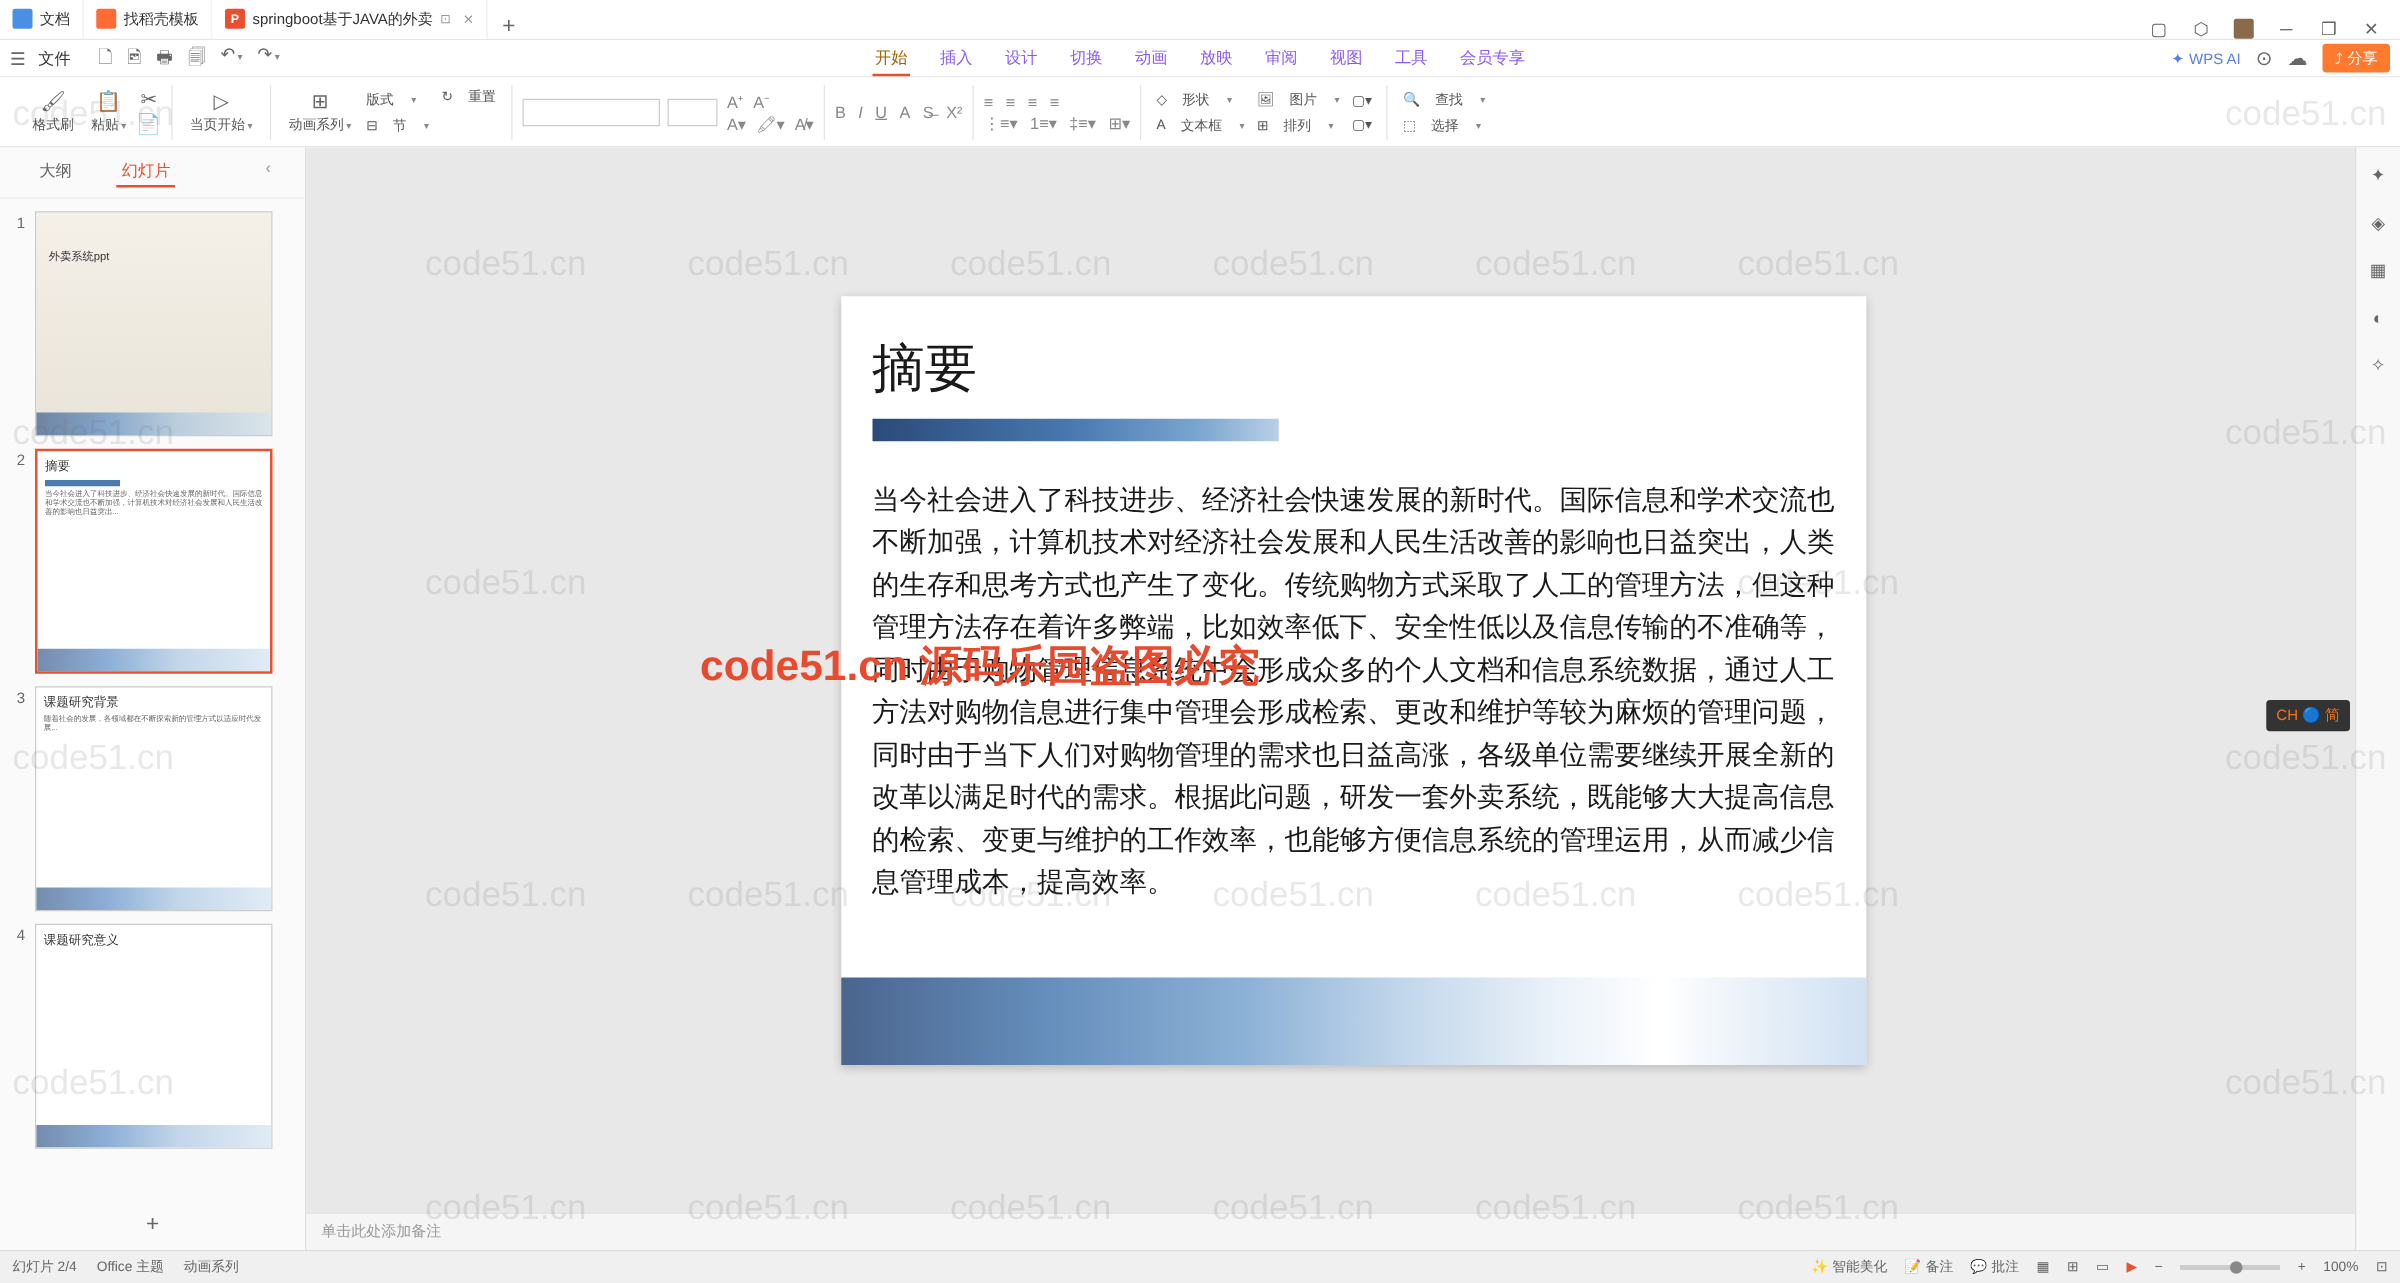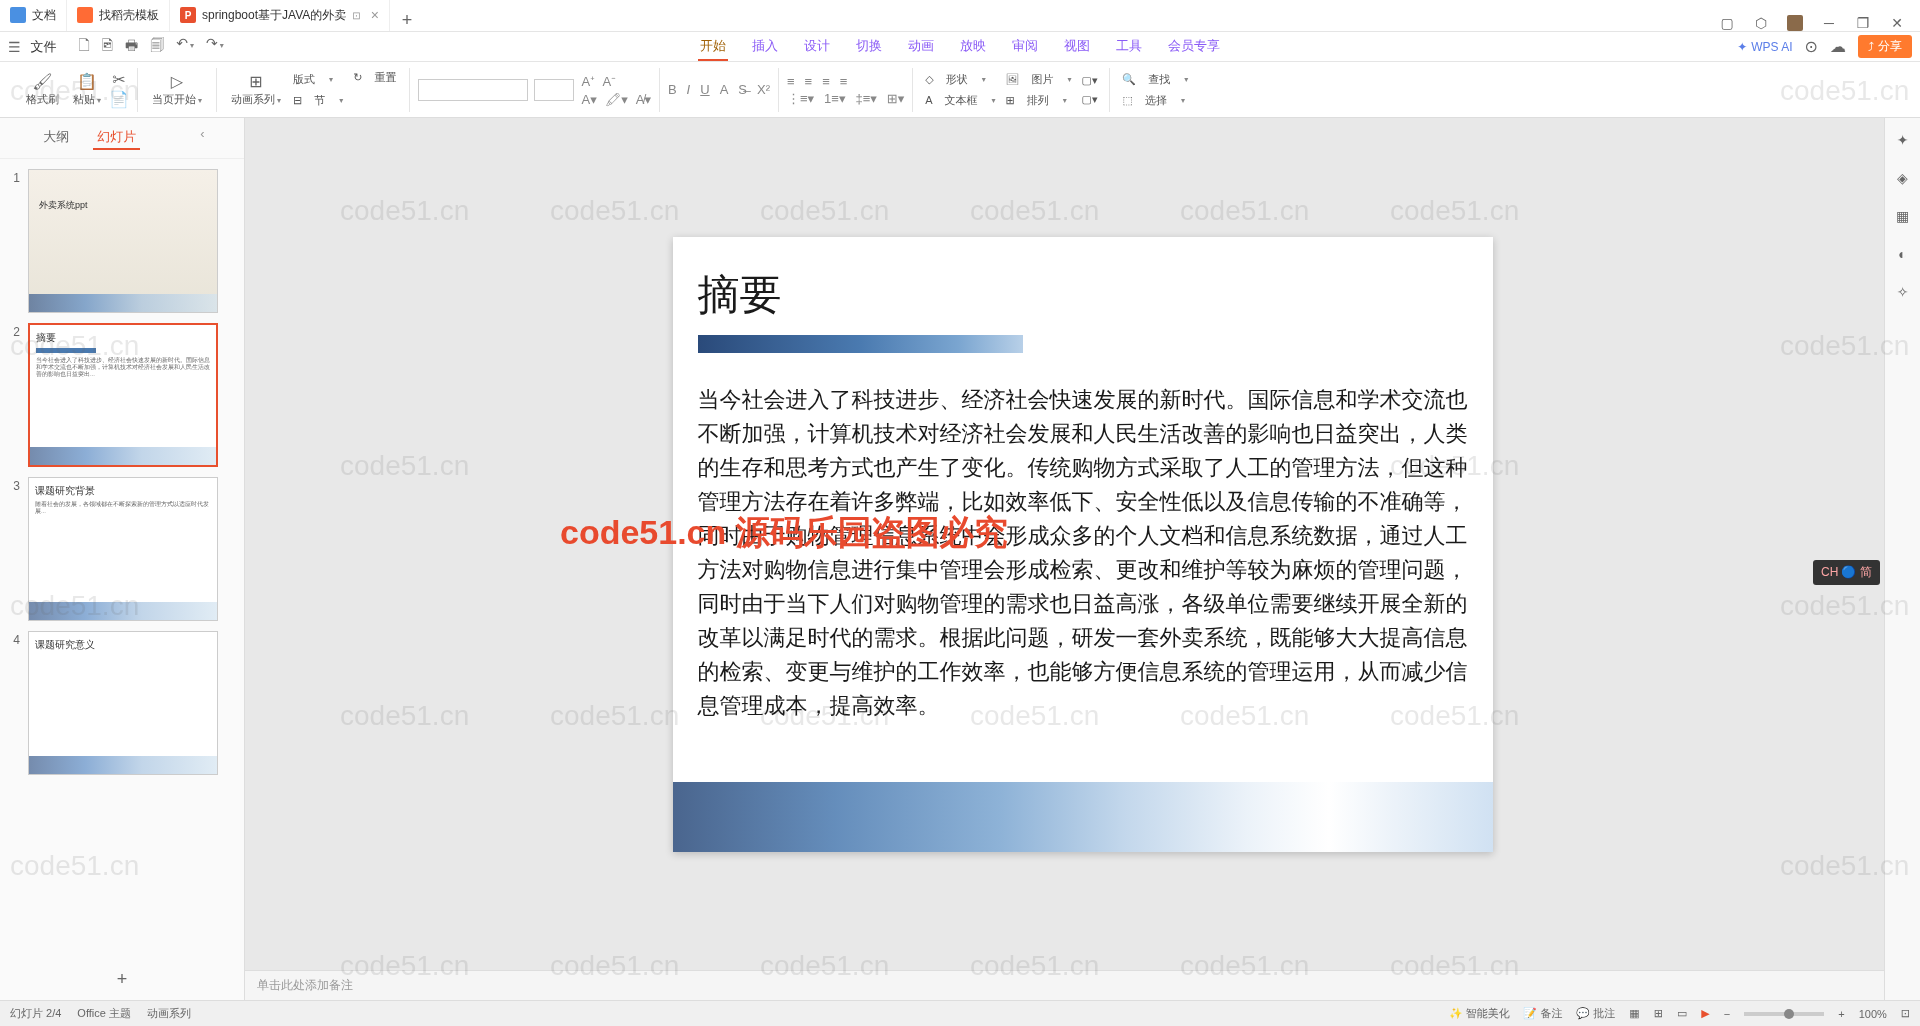--- a/index.html
+++ b/index.html
@@ -29,47 +29,47 @@
 .share-btn{background:#ff7a2e;color:#fff;padding:3px 10px;border-radius:3px;font-size:12px;display:flex;align-items:center;gap:4px}
 .toolbar{height:56px;background:#fff;display:flex;align-items:center;padding:0 12px;border-bottom:1px solid #ddd}
 .tool-group{display:flex;align-items:center;gap:2px;padding:0 8px;border-right:1px solid #e5e5e5;height:44px}
 .tool-btn{display:flex;flex-direction:column;align-items:center;justify-content:center;padding:2px 6px;cursor:pointer;font-size:11px;color:#555;gap:2px;min-width:32px}
 .tool-btn-icon{width:20px;height:18px;display:flex;align-items:center;justify-content:center;color:#666;font-size:16px}
 .tool-btn-row{display:flex;align-items:center;gap:12px;font-size:11px;color:#555;padding:2px 4px}
 .tool-col{display:flex;flex-direction:column;gap:2px}
 .dropdown-arrow{font-size:8px;color:#888;margin-left:2px}
 .main{display:flex;height:calc(100% - 118px - 26px);background:#fff}
 .sidebar{width:245px;background:#fafafa;border-right:1px solid #ddd;display:flex;flex-direction:column}
-.sidebar-tabs{display:flex;justify-content:center;gap:20px;padding:8px 0;font-size:13px;border-bottom:1px solid #eee}
+.sidebar-tabs{display:flex;justify-content:center;gap:32px;padding:8px 0;font-size:13px;border-bottom:1px solid #eee}
 .sidebar-tab{color:#666;cursor:pointer;padding:2px 4px}
 .sidebar-tab.active{color:#e8502e;border-bottom:2px solid #e8502e}
 .thumbs{flex:1;overflow-y:auto;padding:10px 8px}
 .thumb-item{display:flex;gap:8px;margin-bottom:10px}
 .thumb-num{font-size:12px;color:#666;width:12px;text-align:right;padding-top:2px}
-.thumb{width:190px;height:144px;background:#fff;border:1px solid #ccc;cursor:pointer;position:relative;overflow:hidden;padding:6px;font-size:7px;color:#666;line-height:1.3}
+.thumb{width:190px;height:180px;background:#fff;border:1px solid #ccc;cursor:pointer;position:relative;overflow:hidden;padding:6px;font-size:7px;color:#666;line-height:1.3}
 .thumb.active{border:2px solid #e8502e}
 .thumb-title{font-size:10px;color:#333;font-weight:500;margin-bottom:4px}
 .thumb-decor{position:absolute;bottom:0;left:0;right:0;height:18px;background:linear-gradient(90deg,#3a5a8a 0%,#5b8bc4 30%,#a8c4e0 60%,#d4e4f0 100%);opacity:0.7}
 .add-slide{text-align:center;padding:10px;color:#666;font-size:18px;cursor:pointer}
 .canvas-area{flex:1;background:#e8e8e8;position:relative;display:flex;flex-direction:column}
 .slide-canvas{flex:1;display:flex;align-items:center;justify-content:center;overflow:auto;position:relative}
 .slide{width:820px;height:615px;background:#fff;box-shadow:0 2px 8px rgba(0,0,0,0.2);position:relative;padding:30px 25px}
 .slide-title{font-size:42px;color:#1a1a1a;font-family:"SimSun",serif;margin-bottom:12px}
 .title-underline{width:325px;height:18px;background:linear-gradient(90deg,#2a4a7a 0%,#4a7ab0 50%,#7aa5d0 80%,#b8d0e8 100%);margin-bottom:30px}
 .slide-body{font-size:22px;color:#1a1a1a;font-family:"SimSun",serif;line-height:1.55;text-align:justify}
 .slide-decor{position:absolute;bottom:0;left:0;right:0;height:70px;background:linear-gradient(90deg,#2a4a7a 0%,#4a7ab0 20%,#7aa5d0 40%,#b8d0e8 55%,#e8f0f8 70%,#fff 80%,#e8f0f8 88%,#c8dcf0 100%);opacity:0.85}
 .watermark{position:absolute;color:rgba(100,100,100,0.15);font-size:28px;font-weight:400;pointer-events:none;white-space:nowrap}
 .watermark-red{position:absolute;color:#e84a2e;font-size:34px;font-weight:700;pointer-events:none;white-space:nowrap;z-index:5}
 .notes-bar{height:30px;background:#f5f5f5;border-top:1px solid #ddd;padding:6px 12px;font-size:12px;color:#999}
 .statusbar{height:26px;background:#f0f0f0;border-top:1px solid #ddd;display:flex;align-items:center;padding:0 10px;font-size:11px;color:#666;justify-content:space-between}
 .status-left{display:flex;gap:16px}
 .status-right{display:flex;gap:14px;align-items:center}
 .right-panel{position:absolute;right:0;top:118px;width:36px;background:#f8f8f8;border-left:1px solid #ddd;height:calc(100% - 144px);display:flex;flex-direction:column;align-items:center;padding-top:10px;gap:14px}
 .panel-icon{width:24px;height:24px;color:#666;cursor:pointer;display:flex;align-items:center;justify-content:center;font-size:14px}
-.ime-indicator{position:absolute;right:40px;top:560px;background:#333;color:#fca5a5;padding:4px 8px;border-radius:3px;font-size:12px;display:flex;align-items:center;gap:4px}
+.ime-indicator{position:absolute;right:40px;top:560px;background:#333;color:#f97316;padding:4px 8px;border-radius:3px;font-size:12px;display:flex;align-items:center;gap:4px}
 </style>
 </head>
 <body>
 
 <div class="titlebar">
   <div class="tab">
     <span class="tab-icon doc-icon"></span>
     <span>文档</span>
   </div>
   <div class="tab">

